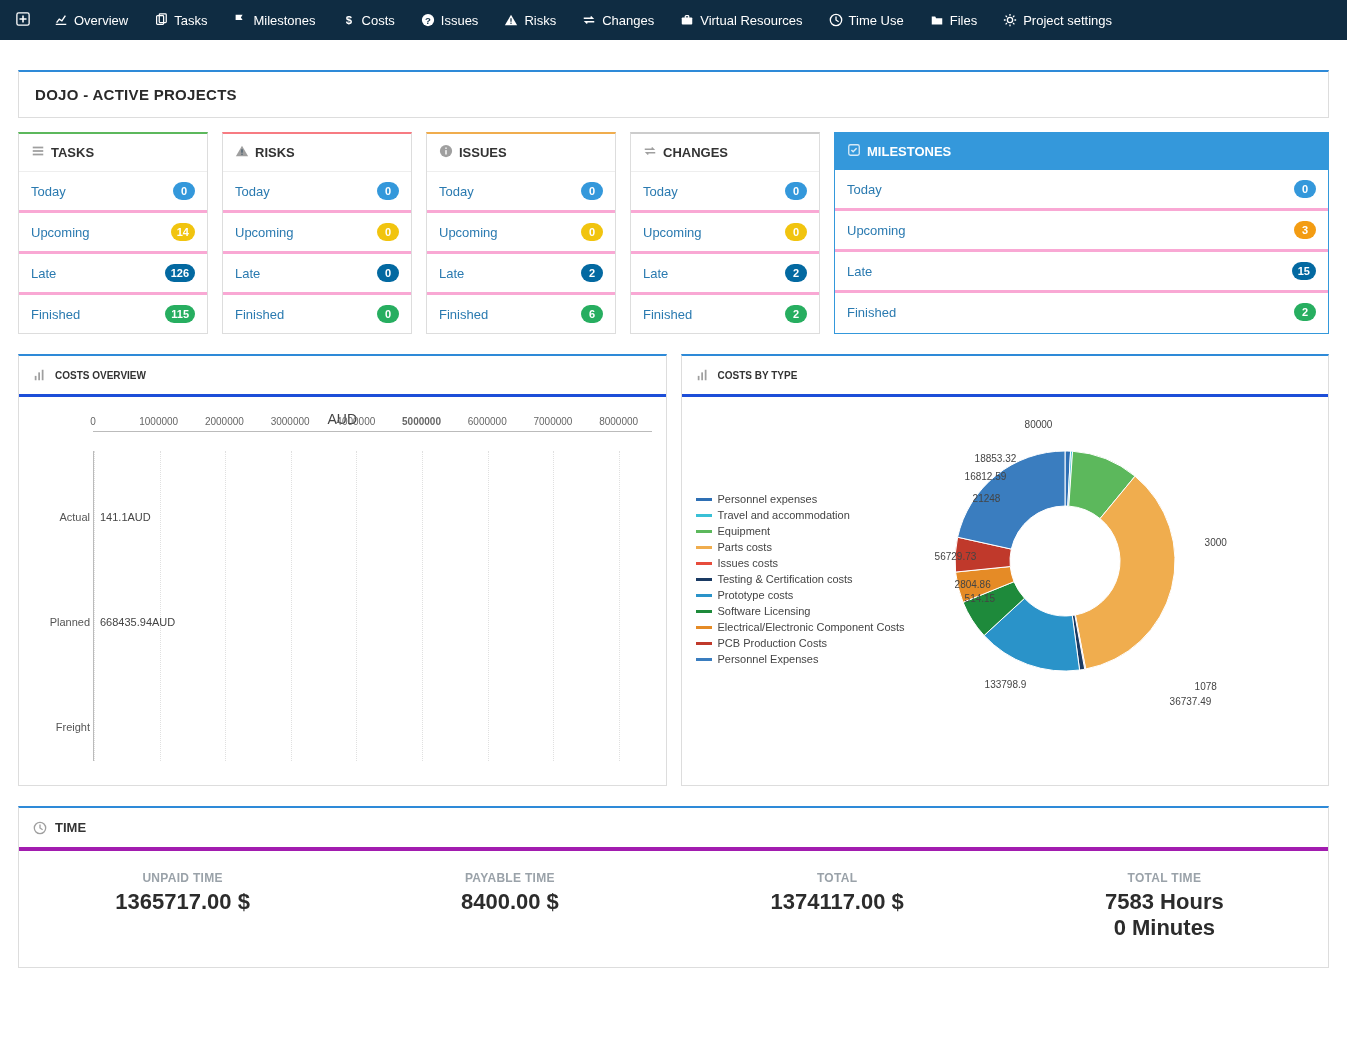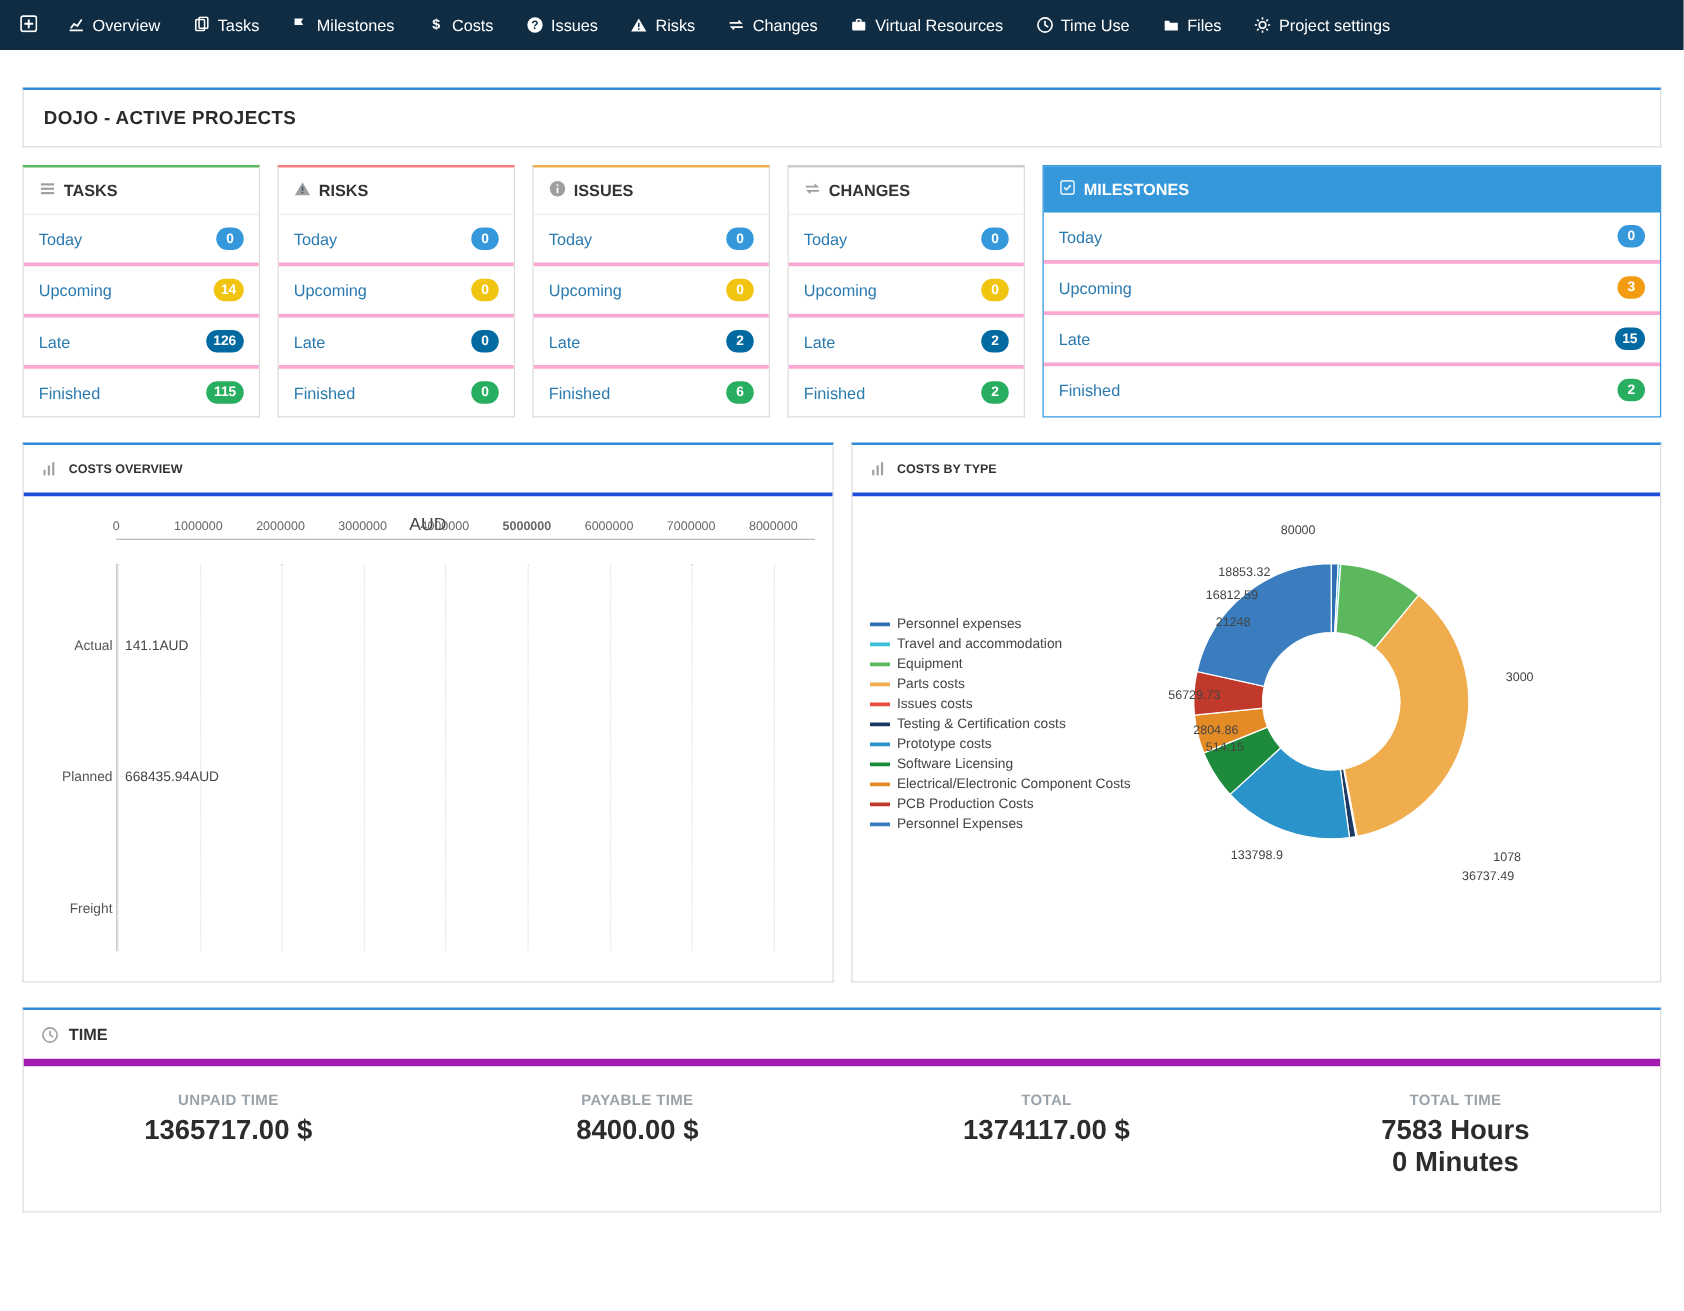--- a/index.html
+++ b/index.html
@@ -59,21 +59,21 @@
 .donut-wrap { display: flex; gap: 10px; align-items: flex-start; height: 360px; position: relative; }
 .legend { font-size: 11px; color: #444; padding-top: 80px; }
 .legend div { display: flex; align-items: center; gap: 6px; padding: 2px 0; white-space: nowrap; }
 .legend .sw { width: 16px; height: 3px; display: inline-block; }
 .donut { position: relative; width: 300px; height: 300px; }
 .donut svg { width: 100%; height: 100%; overflow: visible; }
 .dlabel { position: absolute; font-size: 10px; color: #444; white-space: nowrap; }
 
 
 .time-panel { border: 1px solid #ddd; border-top: 2px solid #2e8ad8; }
-.time-panel .panel-head { padding: 12px 14px; font-weight: 700; font-size: 13px; color: #333; display: flex; align-items: center; gap: 8px; border-bottom: 6px solid #a21caf; }
+.time-panel .panel-head { padding: 12px 14px; font-weight: 700; font-size: 13px; color: #333; display: flex; align-items: center; gap: 8px; border-bottom: 4px solid #a21caf; }
 .time-body { display: grid; grid-template-columns: repeat(4, 1fr); padding: 20px 0 26px; text-align: center; }
 .time-body .tlabel { font-size: 12px; font-weight: 700; color: #9aa2a9; letter-spacing: .3px; margin-bottom: 4px; }
 .time-body .tval { font-size: 22px; font-weight: 700; color: #2c2c2c; }
 
 .hico { opacity: .8; }
 </style>
 </head>
 <body>
 
 <div class="navbar">

